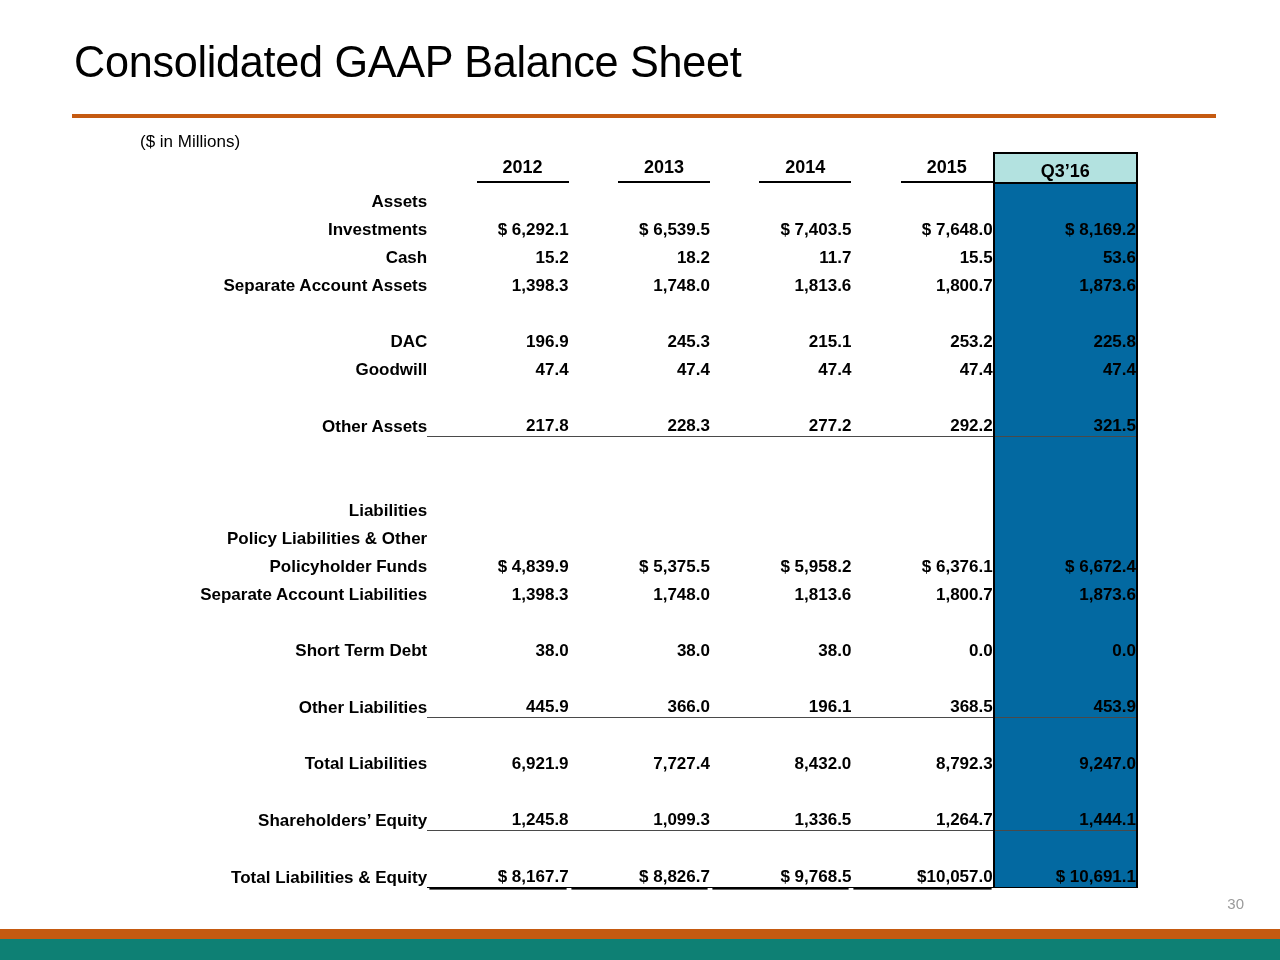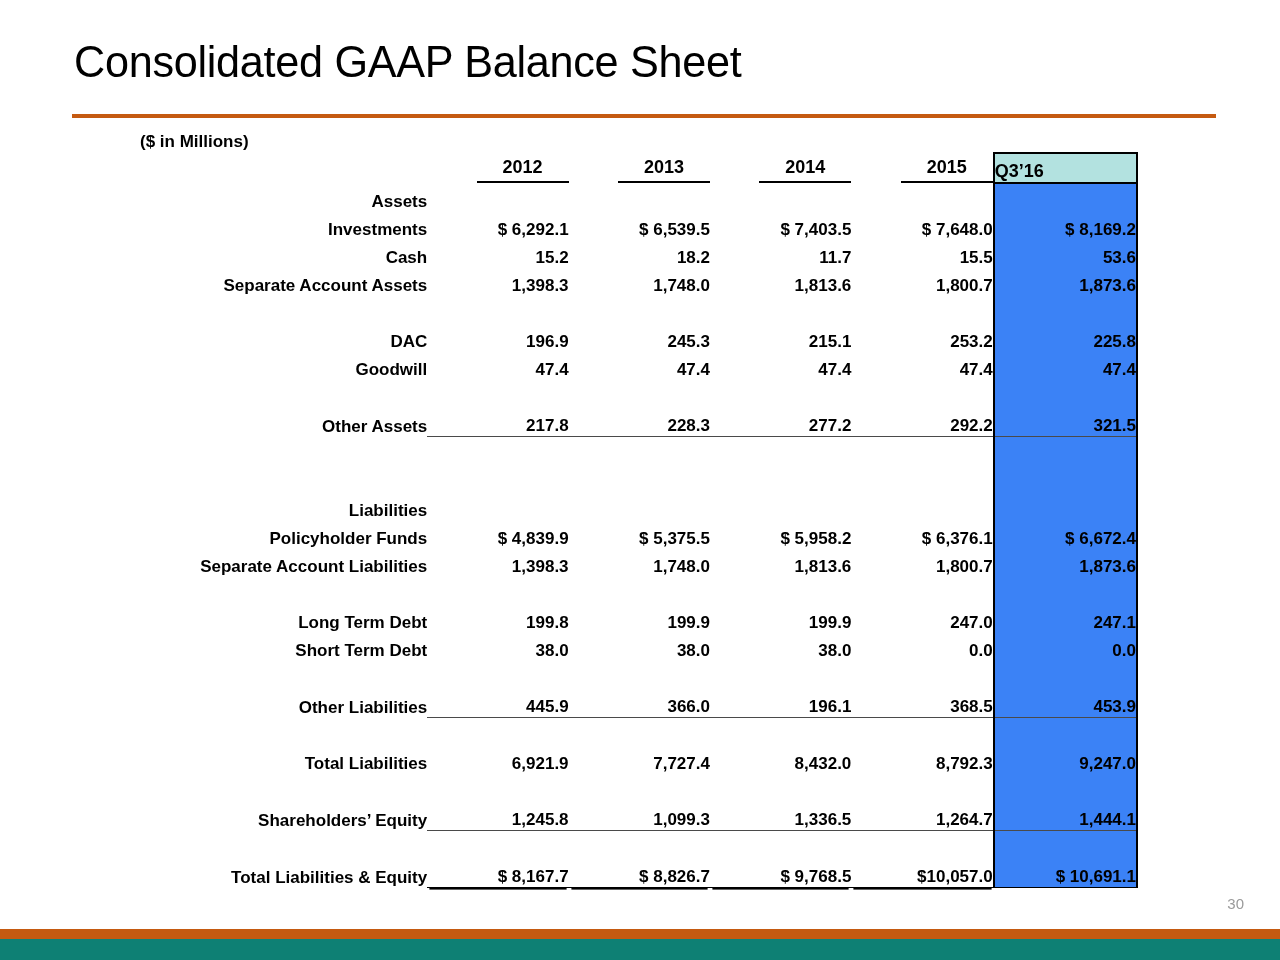--- a/index.html
+++ b/index.html
@@ -37,21 +37,21 @@
     height: 4px;
     background: #C55A11;
   }
 
   
   #units-caption {
     position: absolute;
     left: 140px;
     top: 132px;
     font-size: 17px;
-    font-weight: bold;
+    font-weight: normal;
     color: #000000;
   }
 
   
   #balance-table {
     position: absolute;
     left: 138px;
     top: 152px;
     width: 1000px;
     border-collapse: collapse;
@@ -61,21 +61,21 @@
   }
   #balance-table td {
     padding: 0;
     height: 28px;
     vertical-align: bottom;
     white-space: nowrap;
   }
   .c-label { width: 290px; text-align: right; padding-left: 2px; }
   .c-num   { width: 142px; text-align: right; padding-right: 14px; }
   .c-hl    { width: 142px; text-align: right; padding-right: 14px;
-             background: #3b82f6; border-left: 2px solid #000000;
+             background: #0369a1; border-left: 2px solid #000000;
              border-right: 2px solid #000000; }
 
   
   .ind0 { padding-left: 2px; }
   .ind1 { padding-left: 12px; }
   .ind2 { padding-left: 24px; }
   .ind-tot { padding-left: 16px; }
 
   
   tr.spacer td { height: 26px; }
@@ -87,21 +87,21 @@
     padding: 0 0 3px 0;
     font-size: 18px;
     font-weight: bold;
   }
   .head-num .ul {
     display: inline-block;
     border-bottom: 2.5px solid #000000;
     padding: 0 26px 3px 26px;
   }
   .head-hl {
-    text-align: left;
+    text-align: center;
     font-size: 18px;
     font-weight: bold;
     background: #B3E2E0;
     border: 2px solid #000000;
     padding: 2px 0 3px 0;
     height: 26px;
   }
 
   
   .u-single { border-bottom: 1.6px solid #4a4a4a; }
@@ -261,20 +261,28 @@
 
   <tr>
     <td class="c-label ind0">Liabilities</td>
     <td class="c-num"></td>
         <td class="c-num"></td>
     <td class="c-num"></td>
         <td class="c-num"></td>
     <td class="c-hl"></td>
   </tr>
 
+  <tr>
+    <td class="c-label ind1">Policy Liabilities &amp; Other</td>
+    <td class="c-num"></td>
+        <td class="c-num"></td>
+    <td class="c-num"></td>
+        <td class="c-num"></td>
+    <td class="c-hl"></td>
+  </tr>
 
   <tr>
     <td class="c-label ind2">Policyholder Funds</td>
     <td class="c-num">$  4,839.9</td>
     <td class="c-num">$  5,375.5</td>
     <td class="c-num">$  5,958.2</td>
     <td class="c-num">$  6,376.1</td>
     <td class="c-hl">$  6,672.4</td>
   </tr>
 
@@ -289,28 +297,20 @@
 
   <tr class="spacer">
     <td class="c-label"></td>
     <td class="c-num"></td>
         <td class="c-num"></td>
     <td class="c-num"></td>
         <td class="c-num"></td>
     <td class="c-hl"></td>
   </tr>
 
-  <tr>
-    <td class="c-label ind1">Long Term Debt</td>
-    <td class="c-num">199.8</td>
-    <td class="c-num">199.9</td>
-    <td class="c-num">199.9</td>
-    <td class="c-num">247.0</td>
-    <td class="c-hl">247.1</td>
-  </tr>
 
   <tr>
     <td class="c-label ind1">Short Term Debt</td>
     <td class="c-num">38.0</td>
     <td class="c-num">38.0</td>
     <td class="c-num">38.0</td>
     <td class="c-num">0.0</td>
     <td class="c-hl">0.0</td>
   </tr>
 

